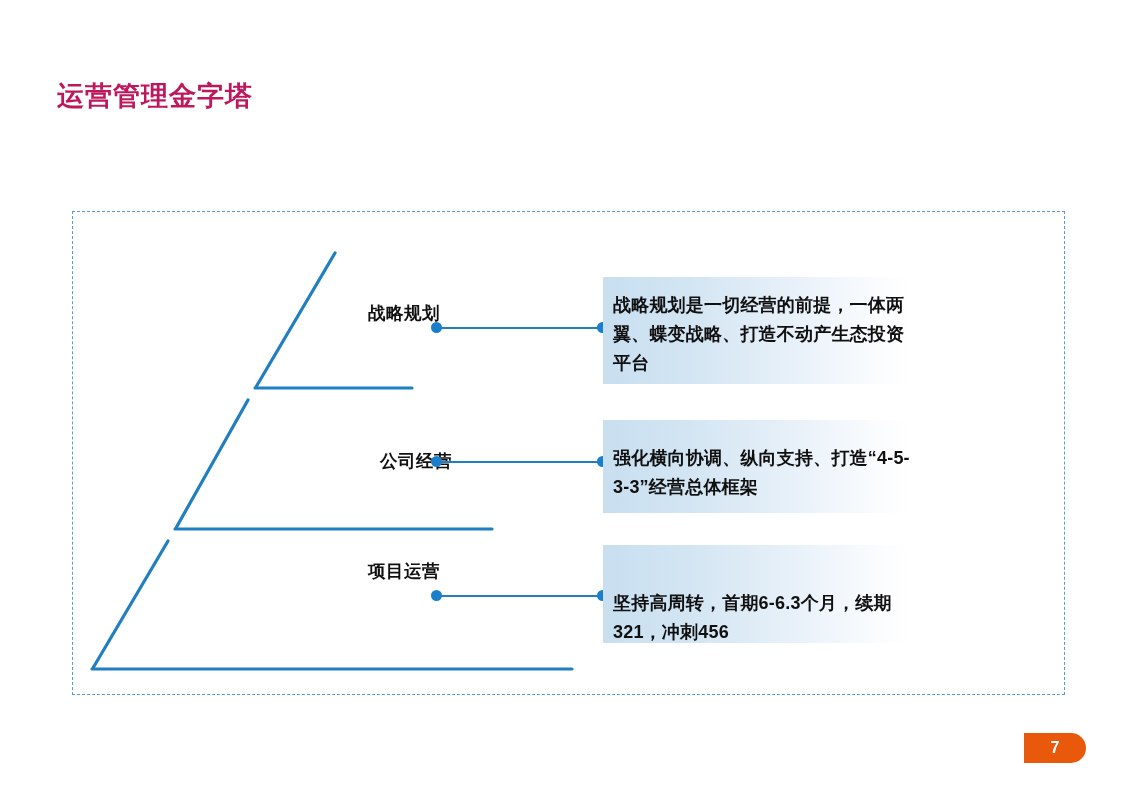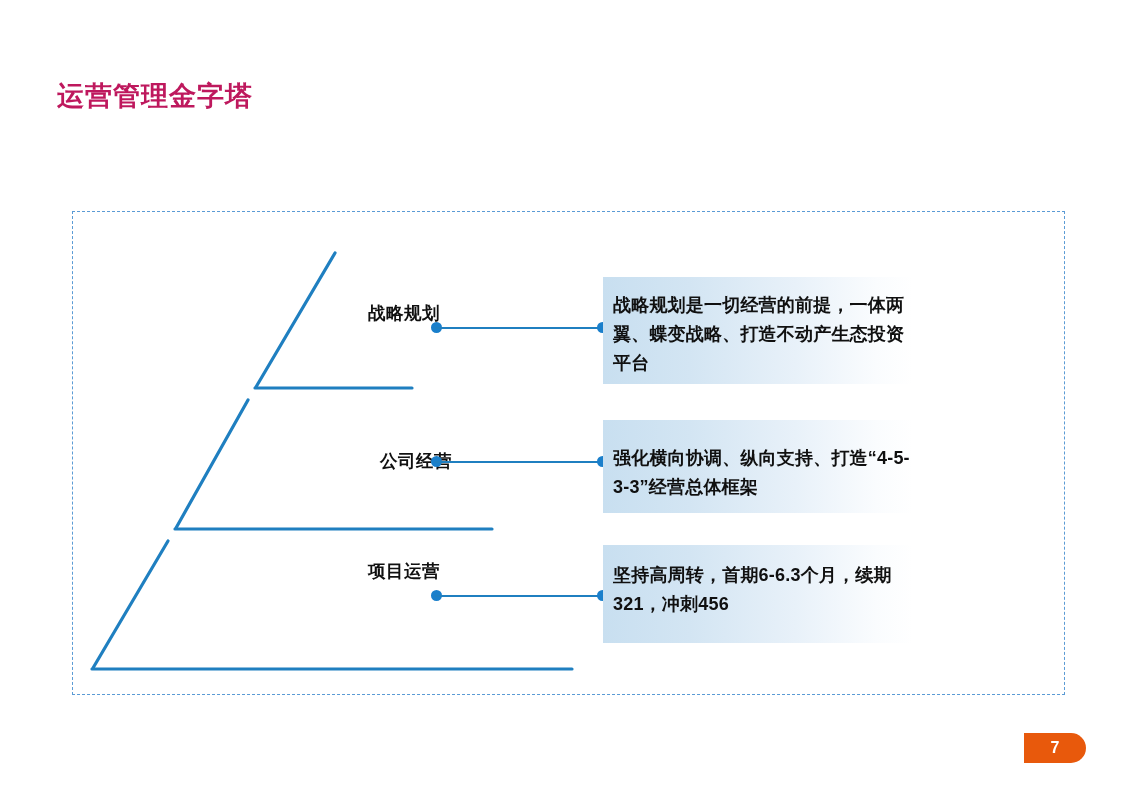--- a/index.html
+++ b/index.html
@@ -113,21 +113,21 @@
     font-size: 18px;
     font-weight: bold;
     color: #101010;
     line-height: 1.62;
     letter-spacing: 0.2px;
   }
   #desc-box-0 { left: 603px; top: 277px; width: 310px; height: 107px; }
   #desc-box-1 { left: 603px; top: 420px; width: 310px; height: 93px; }
   #desc-box-2 { left: 603px; top: 545px; width: 310px; height: 98px; }
   #desc-box-1 { padding-top: 24px; }
-  #desc-box-2 { padding-top: 16px; }
+  #desc-box-2 { padding-top: 44px; }
 
   
   #page-badge {
     position: absolute;
     left: 1024px;
     top: 733px;
     width: 62px;
     height: 30px;
     background: #E8590C;
     border-radius: 0 15px 15px 0;

